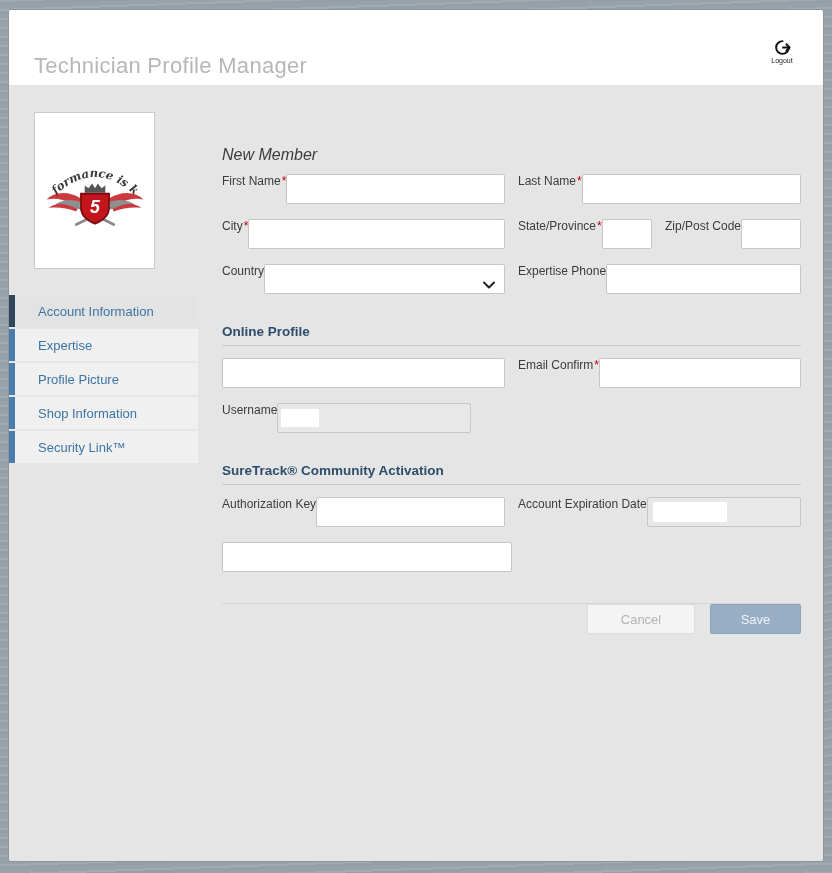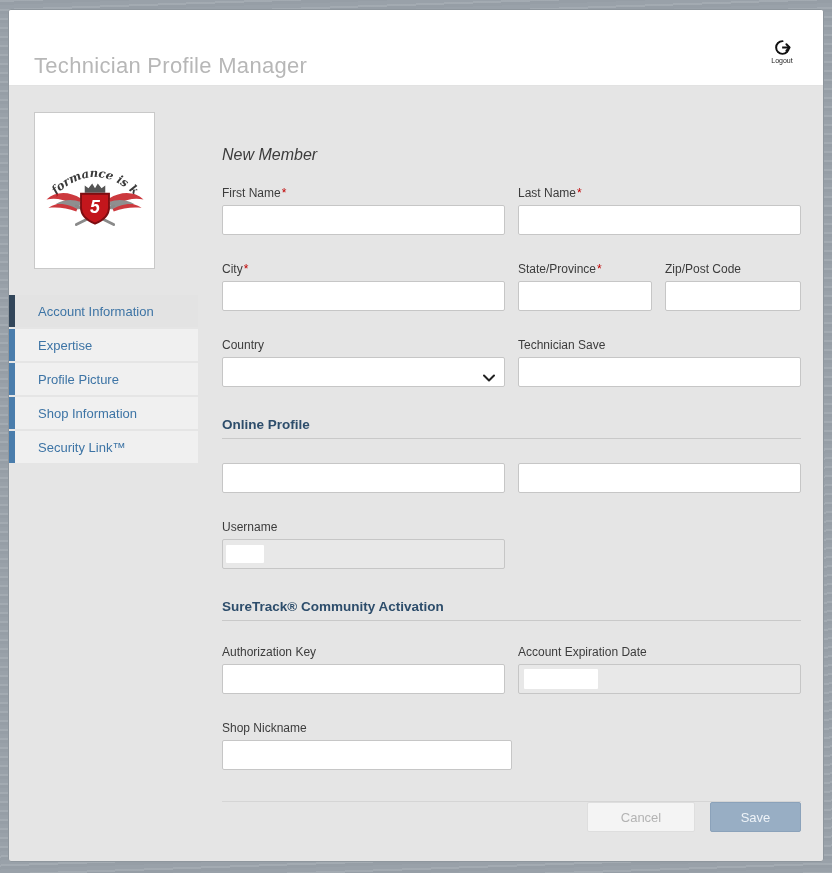--- a/index.html
+++ b/index.html
@@ -34,21 +34,21 @@
   
   .main { position:absolute; left:213px; top:76px; width:579px; }
   .member { margin-top:61px; font-size:16px; color:#3c3c3c; line-height:15px;font-style:italic; }
   .sec { display:flex; justify-content:space-between; align-items:flex-end;
          border-bottom:1px solid #c9c9c9; padding-bottom:5px; }
   .sec h2 { font-size:13.5px; font-weight:bold; color:#2d4d6b; line-height:16px; }
   .sec .note { font-size:11.5px; color:#555; }
   .mt32 { margin-top:32px; } .mt30 { margin-top:30px; }
   .row { display:flex; gap:13px; margin-top:15px; }
   .row.first { margin-top:12px; }
-  .field { display:flex; flex-direction:column;margin-top:12px; }
+  .field { display:flex; flex-direction:row; }
   .field label { font-size:12px; color:#3c3c3c; height:15px; margin-bottom:4px; white-space:nowrap; }
   .field input, .field select {
     height:30px; border:1px solid #c6c6c6; border-radius:2px; background:#fff;
     font-family:"Liberation Sans", sans-serif; font-size:13px; color:#333; padding:0 8px; width:100%;
   }
   .field input:disabled { background:#e8e8e8; }
   .w283 { width:283px; } .w134 { width:134px; } .w136 { width:136px; } .w290 { width:290px; }
   .ast { color:#c00000; margin-left:1px; }
   .iwrap { position:relative; }
   .patch { position:absolute; background:#fff; border-radius:1px; }
@@ -168,34 +168,35 @@
             <option></option>
           </select>
           <span class="chev">
             <svg width="12" height="8" viewBox="0 0 12 8">
                 <path d="M1 1.5 6 6.5 11 1.5" fill="none" stroke="#222" stroke-width="2" stroke-linecap="round" stroke-linejoin="round"></path>
               </svg>
           </span>
         </div>
       </div>
       <div class="field w283">
-        <label><span>Technician Save</span></label>
+        <label><span>Expertise Phone</span></label>
         <input type="text" value="" style="">
       </div>
     </div>
 
     <div class="sec mt30">
       <h2>Online Profile</h2>
     </div>
 
     <div class="row first">
       <div class="field w283">
         <input type="text" value="" style="">
       </div>
       <div class="field w283">
+        <label><span>Email Confirm</span><span class="ast">*</span></label>
         <input type="text" value="" style="">
       </div>
     </div>
 
     <div class="row">
       <div class="field w283">
         <label><span>Username</span></label>
         <span class="iwrap">
           <input type="text" disabled="" value="" style="">
           <span class="patch u"></span>
@@ -216,21 +217,20 @@
         <label><span>Account Expiration Date</span></label>
         <span class="iwrap">
           <input type="text" disabled="" value="" style="">
           <span class="patch e"></span>
         </span>
       </div>
     </div>
 
     <div class="row">
       <div class="field w290">
-        <label><span>Shop Nickname</span></label>
         <input type="text" value="" style="">
       </div>
     </div>
 
     <hr class="divider">
 
     <div class="btns">
       <button class="btn cancel">Cancel</button>
       <button class="btn save">Save</button>
     </div>

